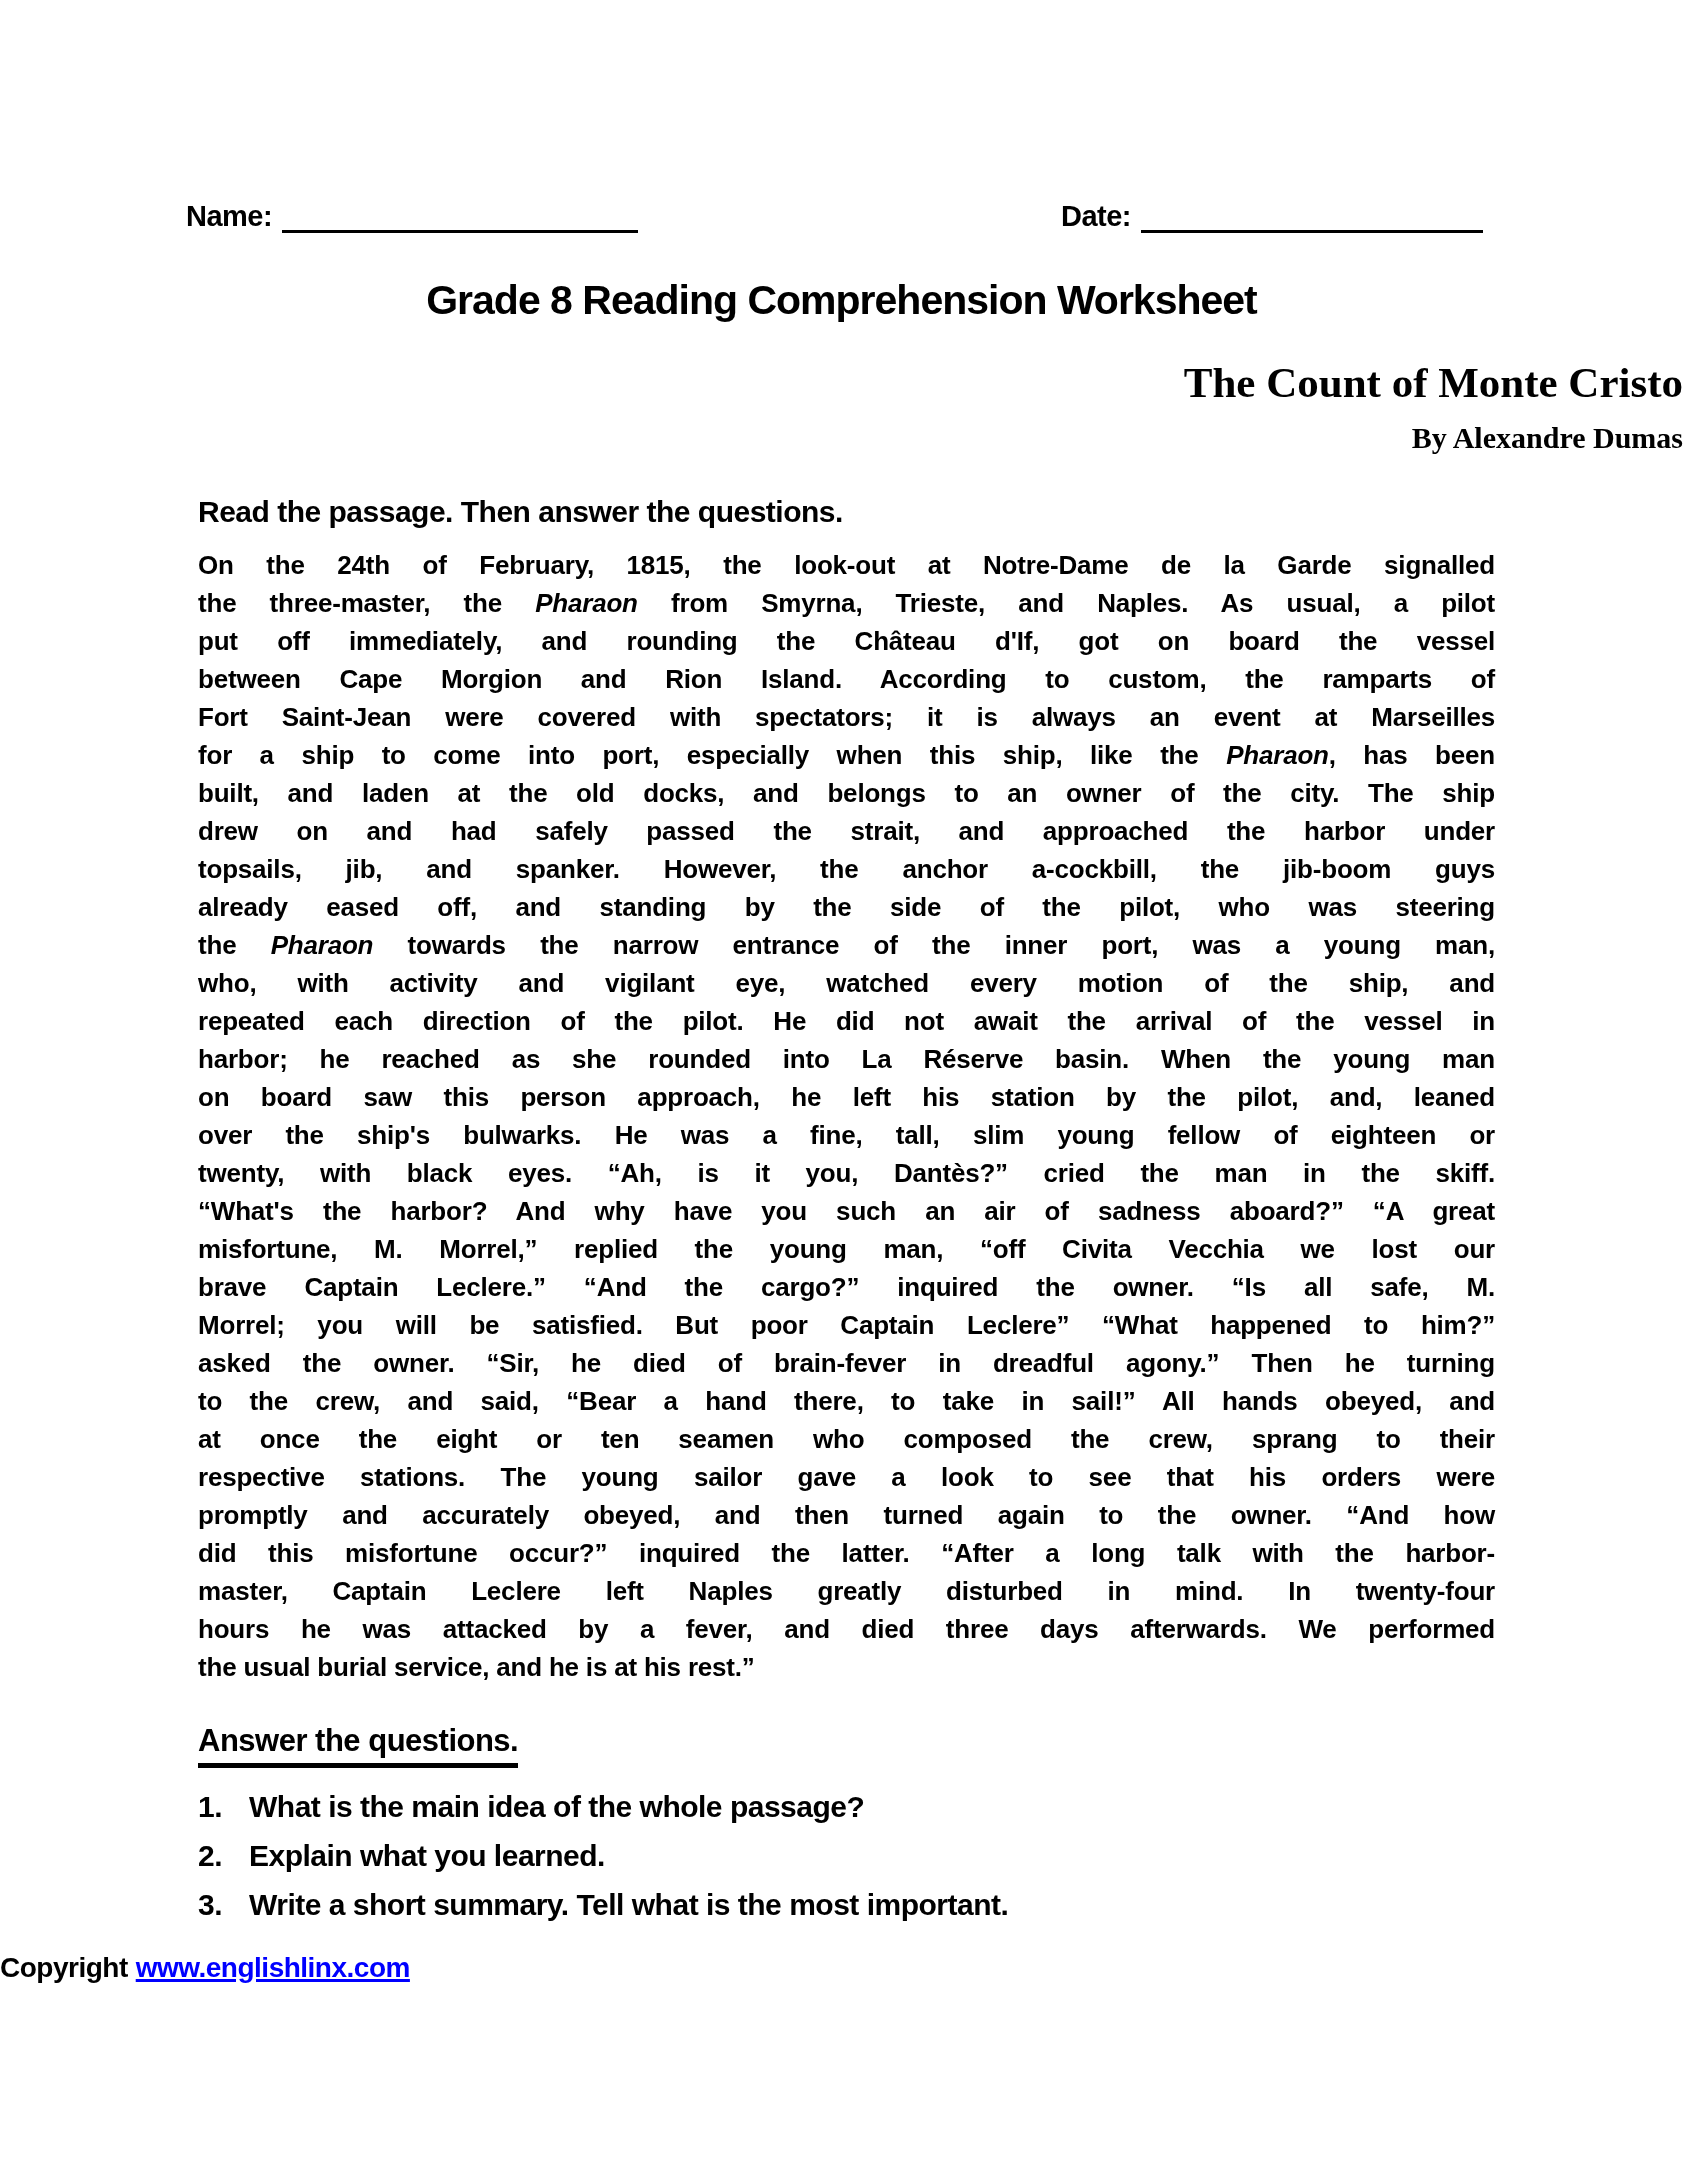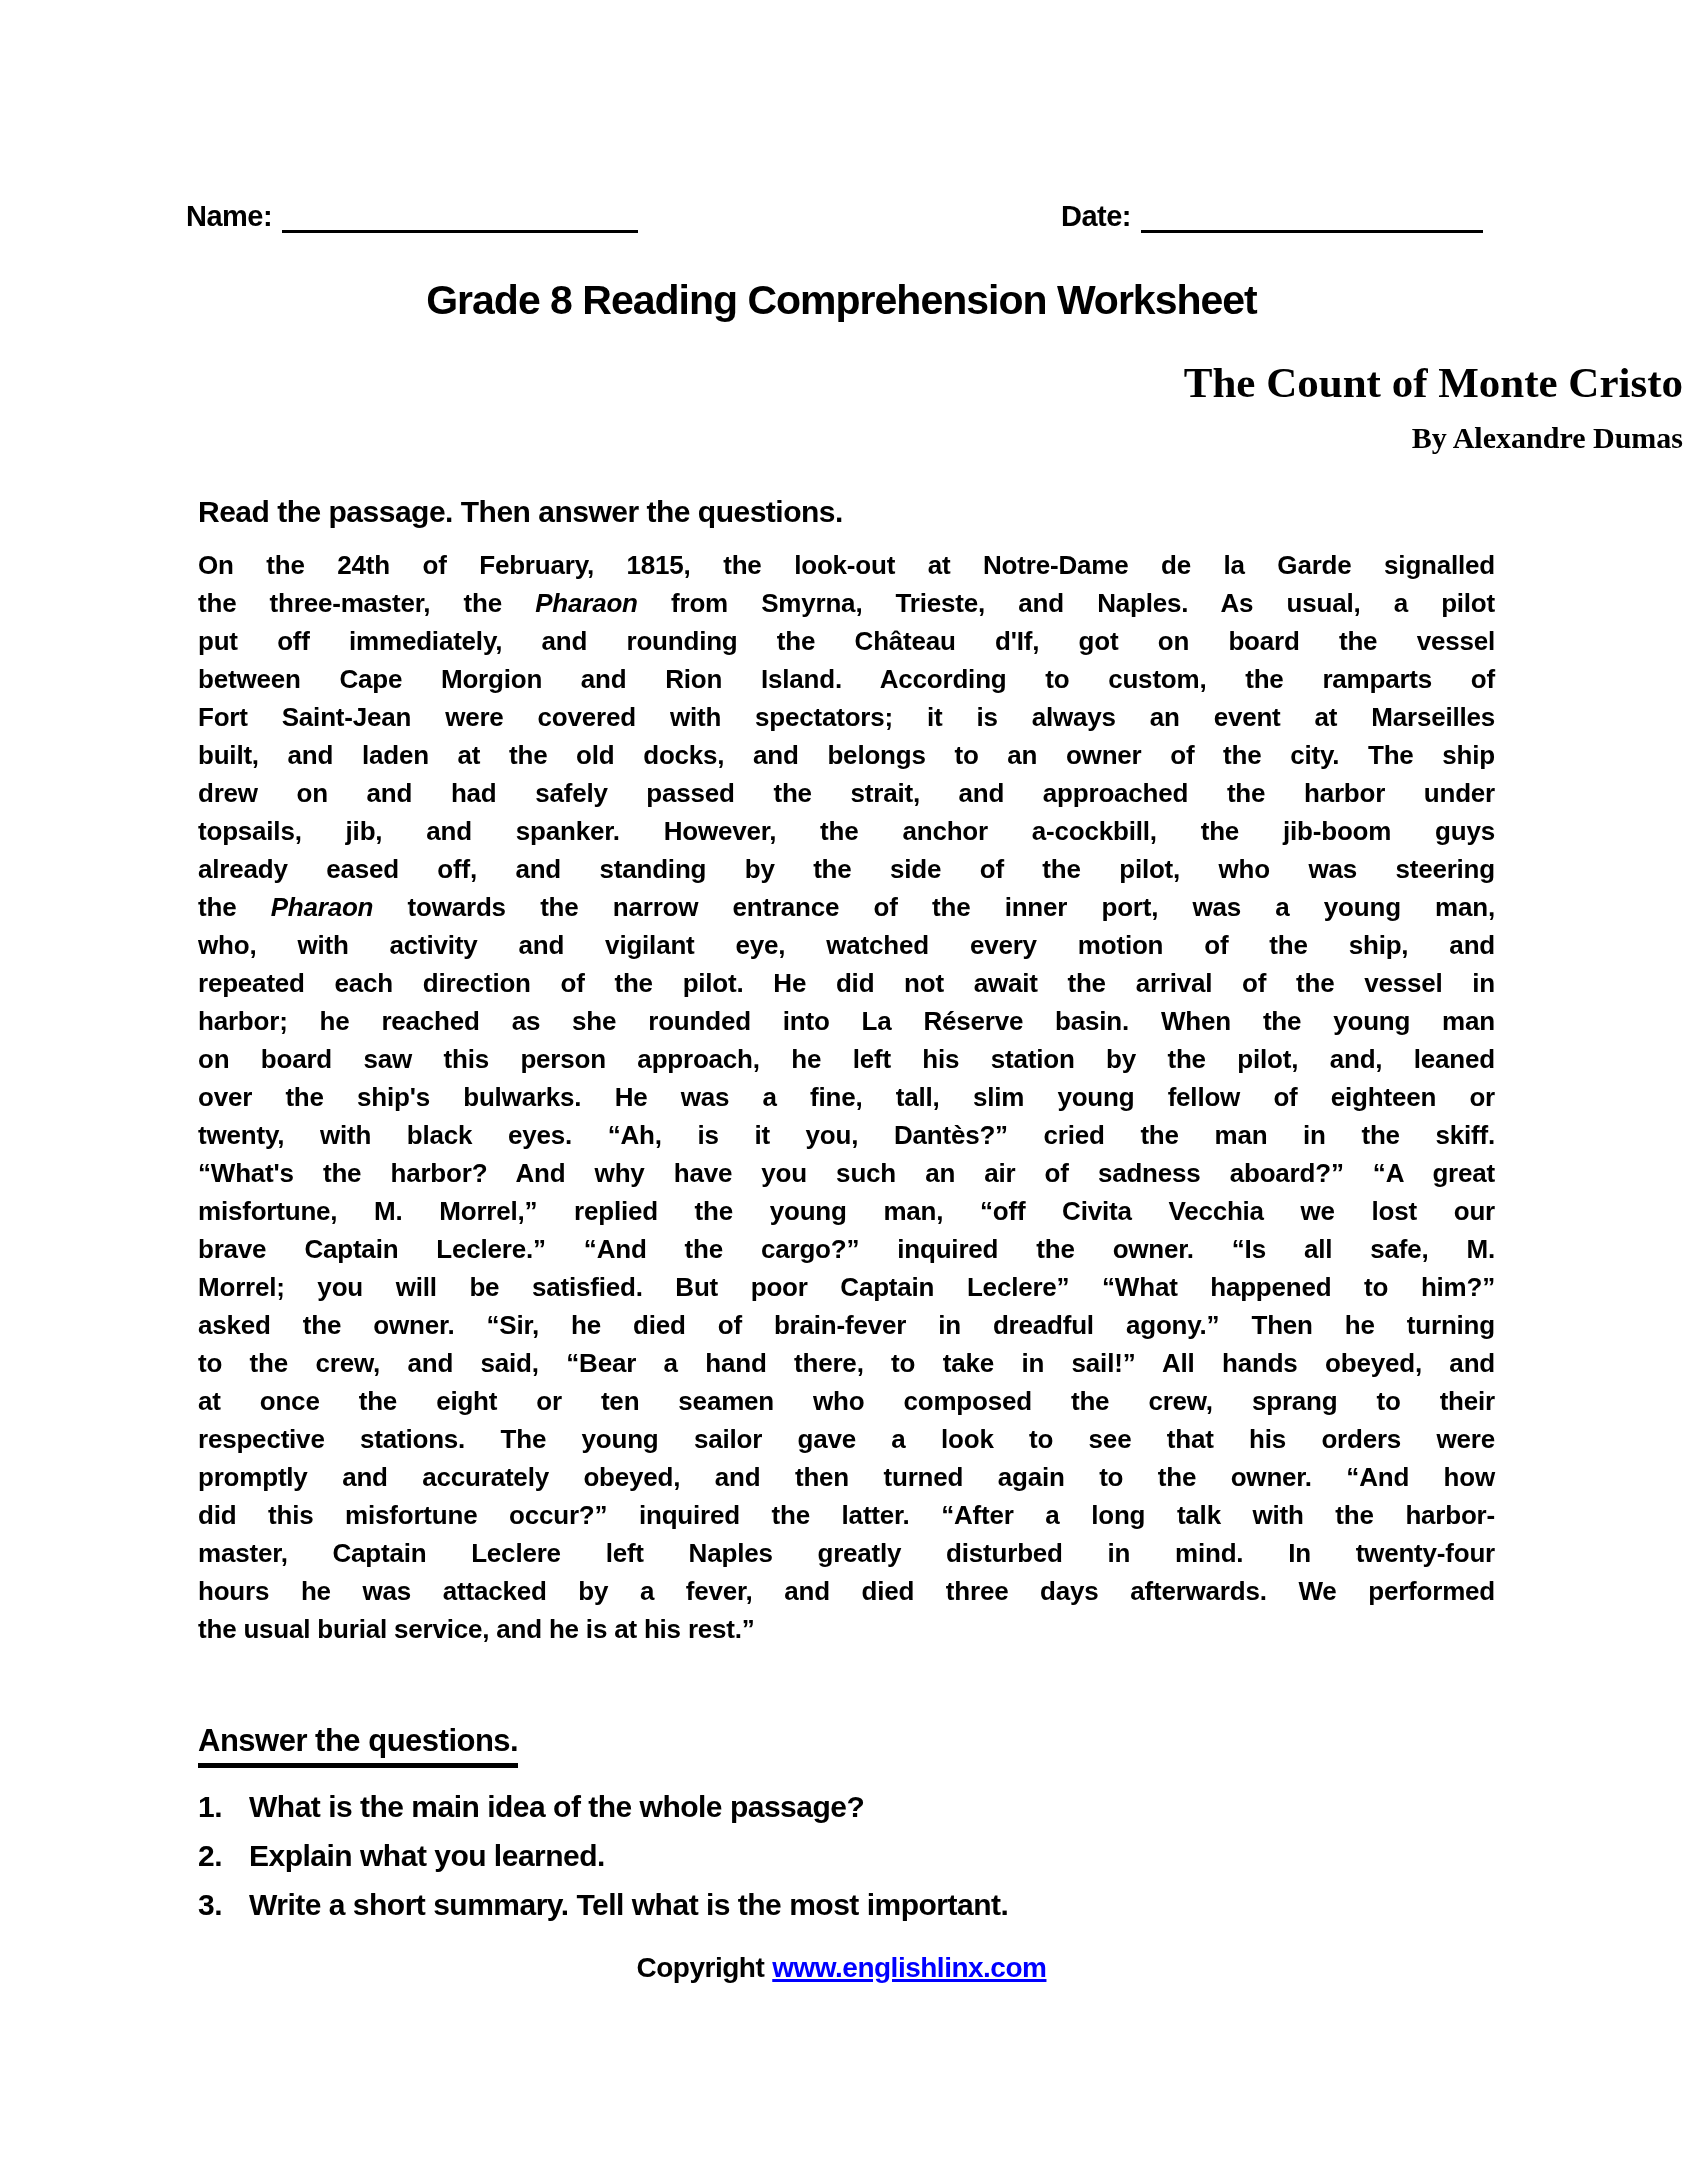--- a/index.html
+++ b/index.html
@@ -105,21 +105,20 @@
     font-size: 30px;
     letter-spacing: -0.5px;
   }
   .q-row { display: flex; margin-bottom: 15px; }
   .q-num { width: 51px; flex: 0 0 51px; }
   .footer {
     position: absolute;
     top: 1952px;
     left: 0;
     width: 100%;
-    text-align: center;
     font-size: 28px;
     letter-spacing: -0.5px;
   }
   .footer a {
     color: #0000ff;
     text-decoration: underline;
     text-decoration-thickness: 3px;
     cursor: pointer;
     margin-left: 8px;
   }
@@ -145,20 +144,21 @@
 <div class="p-author">By Alexandre Dumas</div>
 
 <div class="instructions">Read the passage. Then answer the questions.</div>
 
 <div class="passage">
     <div class="pline"><span>On the 24th of February, 1815, the look-out at Notre-Dame de la Garde signalled</span></div>
     <div class="pline"><span>the three-master, the </span><span style="font-style: italic;">Pharaon</span><span> from Smyrna, Trieste, and Naples. As usual, a pilot</span></div>
     <div class="pline"><span>put off immediately, and rounding the Château d'If, got on board the vessel</span></div>
     <div class="pline"><span>between Cape Morgion and Rion Island. According to custom, the ramparts of</span></div>
     <div class="pline"><span>Fort Saint-Jean were covered with spectators; it is always an event at Marseilles</span></div>
+    <div class="pline"><span>for a ship to come into port, especially when this ship, like the </span><span style="font-style: italic;">Pharaon</span><span>, has been</span></div>
     <div class="pline"><span>built, and laden at the old docks, and belongs to an owner of the city. The ship</span></div>
     <div class="pline"><span>drew on and had safely passed the strait, and approached the harbor under</span></div>
     <div class="pline"><span>topsails, jib, and spanker. However, the anchor a-cockbill, the jib-boom guys</span></div>
     <div class="pline"><span>already eased off, and standing by the side of the pilot, who was steering</span></div>
     <div class="pline"><span>the </span><span style="font-style: italic;">Pharaon</span><span> towards the narrow entrance of the inner port, was a young man,</span></div>
     <div class="pline"><span>who, with activity and vigilant eye, watched every motion of the ship, and</span></div>
     <div class="pline"><span>repeated each direction of the pilot. He did not await the arrival of the vessel in</span></div>
     <div class="pline"><span>harbor; he reached as she rounded into La Réserve basin. When the young man</span></div>
     <div class="pline"><span>on board saw this person approach, he left his station by the pilot, and, leaned</span></div>
     <div class="pline"><span>over the ship's bulwarks. He was a fine, tall, slim young fellow of eighteen or</span></div>

